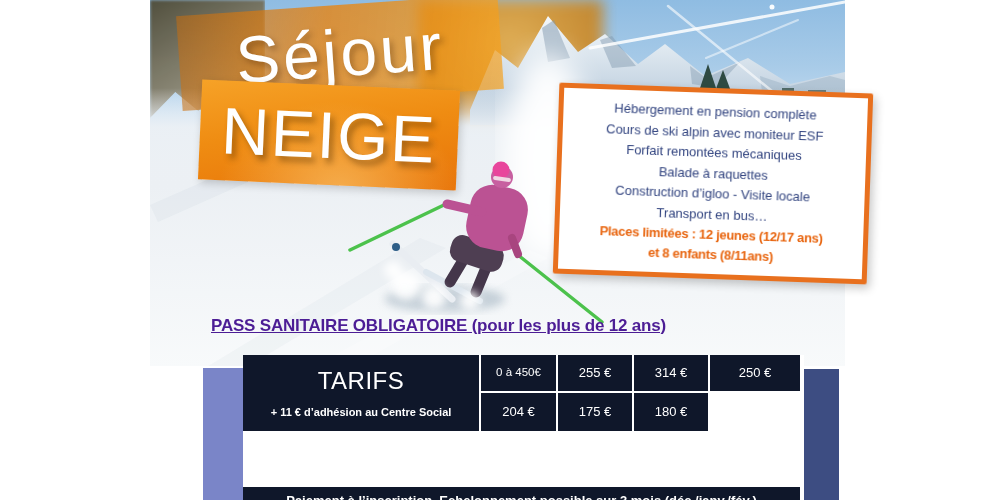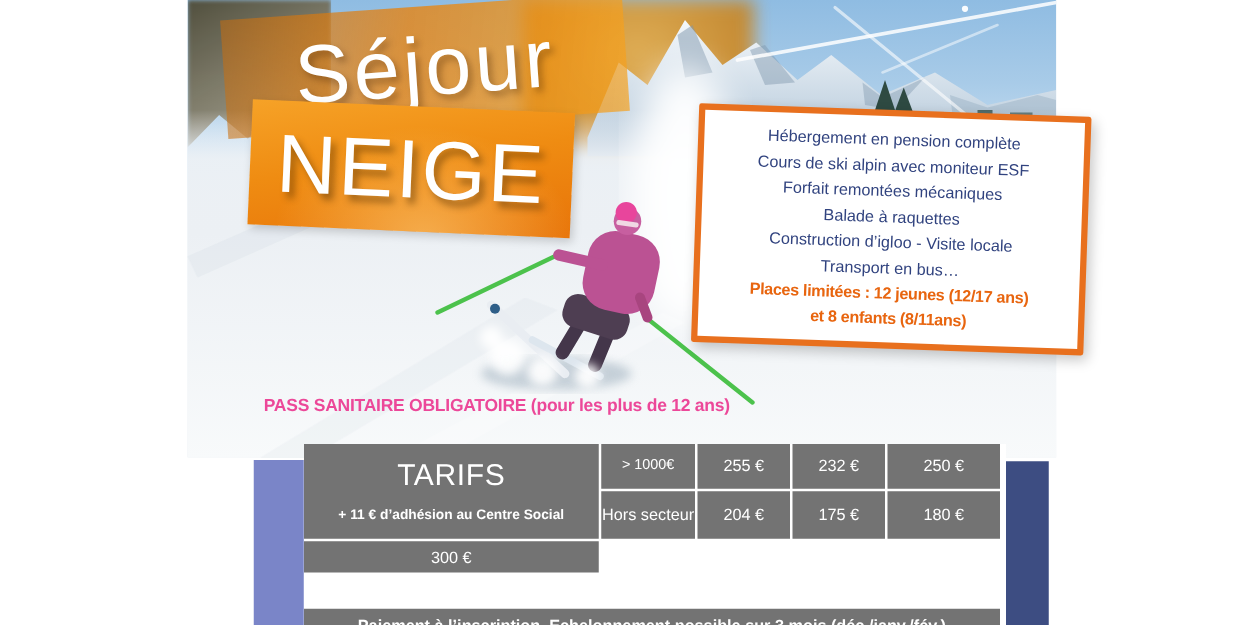--- a/index.html
+++ b/index.html
@@ -33,33 +33,33 @@
   .banner-neige span,.banner-sejour span{position:relative;z-index:1;}
 
   
   .info-box{position:absolute;left:556px;top:88px;width:292px;transform:rotate(2deg);
        background:#ffffff;border:5px solid #E8701E;border-radius:2px;
        padding:9px 6px 10px 6px;text-align:center;box-shadow:3px 4px 10px rgba(0,0,0,.22);}
   .info-box p{margin:0;color:#31437F;font-size:13px;font-weight:500;line-height:1.58;white-space:nowrap;}
   .info-box p.hl{color:#E8650F;font-weight:bold;font-size:13px;letter-spacing:-.3px;line-height:1.5;}
 
   
-  .pass{position:absolute;left:211px;top:316px;color:#ec4899;font-size:14px;font-weight:bold;
-        letter-spacing:-.2px;white-space:nowrap;}
+  .pass{position:absolute;left:211px;top:316px;color:#4c1d95;font-size:17px;font-weight:bold;
+        letter-spacing:-.2px;white-space:nowrap;text-decoration:underline;}
 
   
   .strip-left{position:absolute;left:203px;top:368px;width:40px;height:132px;background:#7A85C8;}
   .strip-right{position:absolute;left:803px;top:369px;width:36px;height:131px;background:#3D4D82;}
 
   
   .tarifs{position:absolute;left:243px;top:355px;width:561px;display:grid;
           grid-template-columns:236px 75px 74px 74px 90px;
           grid-template-rows:36px 38px 25px 25px 40px;
           gap:2px;background:#ffffff;}
-  .cell{background:#737373;color:#fff;display:flex;align-items:center;justify-content:center;
+  .cell{background:#0f172a;color:#fff;display:flex;align-items:center;justify-content:center;
         text-align:center;font-size:13px;line-height:1.2;}
   .cell-tarifs{grid-row:1/3;grid-column:1;flex-direction:column;}
   .cell-tarifs .t1{font-size:24px;letter-spacing:.5px;}
   .cell-tarifs .t2{font-size:11px;font-weight:bold;margin-top:11px;}
   .cell-qf{grid-row:1;grid-column:2/6;font-size:12.5px;}
   .cell-sub{font-size:11.5px;}
   .cell-label{font-size:13px;}
   .cell-footer{grid-row:5;grid-column:1/6;align-items:flex-start;padding-top:6px;
                font-size:13px;font-weight:600;}
 </style>
@@ -172,28 +172,26 @@
 
   <div class="strip-left"></div>
   <div class="strip-right"></div>
 
   <div class="tarifs">
     <div class="cell cell-tarifs">
       <div class="t1">TARIFS</div>
       <div class="t2">+ 11 € d’adhésion au Centre Social</div>
     </div>
 
-    <div class="cell cell-sub">&gt; 1000€</div>
+    <div class="cell cell-sub">0 à 450€</div>
 
     <div class="cell">255 €</div>
-    <div class="cell">232 €</div>
+    <div class="cell">314 €</div>
     <div class="cell">250 €</div>
 
-    <div class="cell cell-label">Hors secteur</div>
     <div class="cell">204 €</div>
     <div class="cell">175 €</div>
     <div class="cell">180 €</div>
-    <div class="cell">300 €</div>
 
     <div class="cell cell-footer">Paiement à l’inscription. Echelonnement possible sur 3 mois (déc./janv./fév.)</div>
   </div>
 
 </div>
 
 </body></html>

